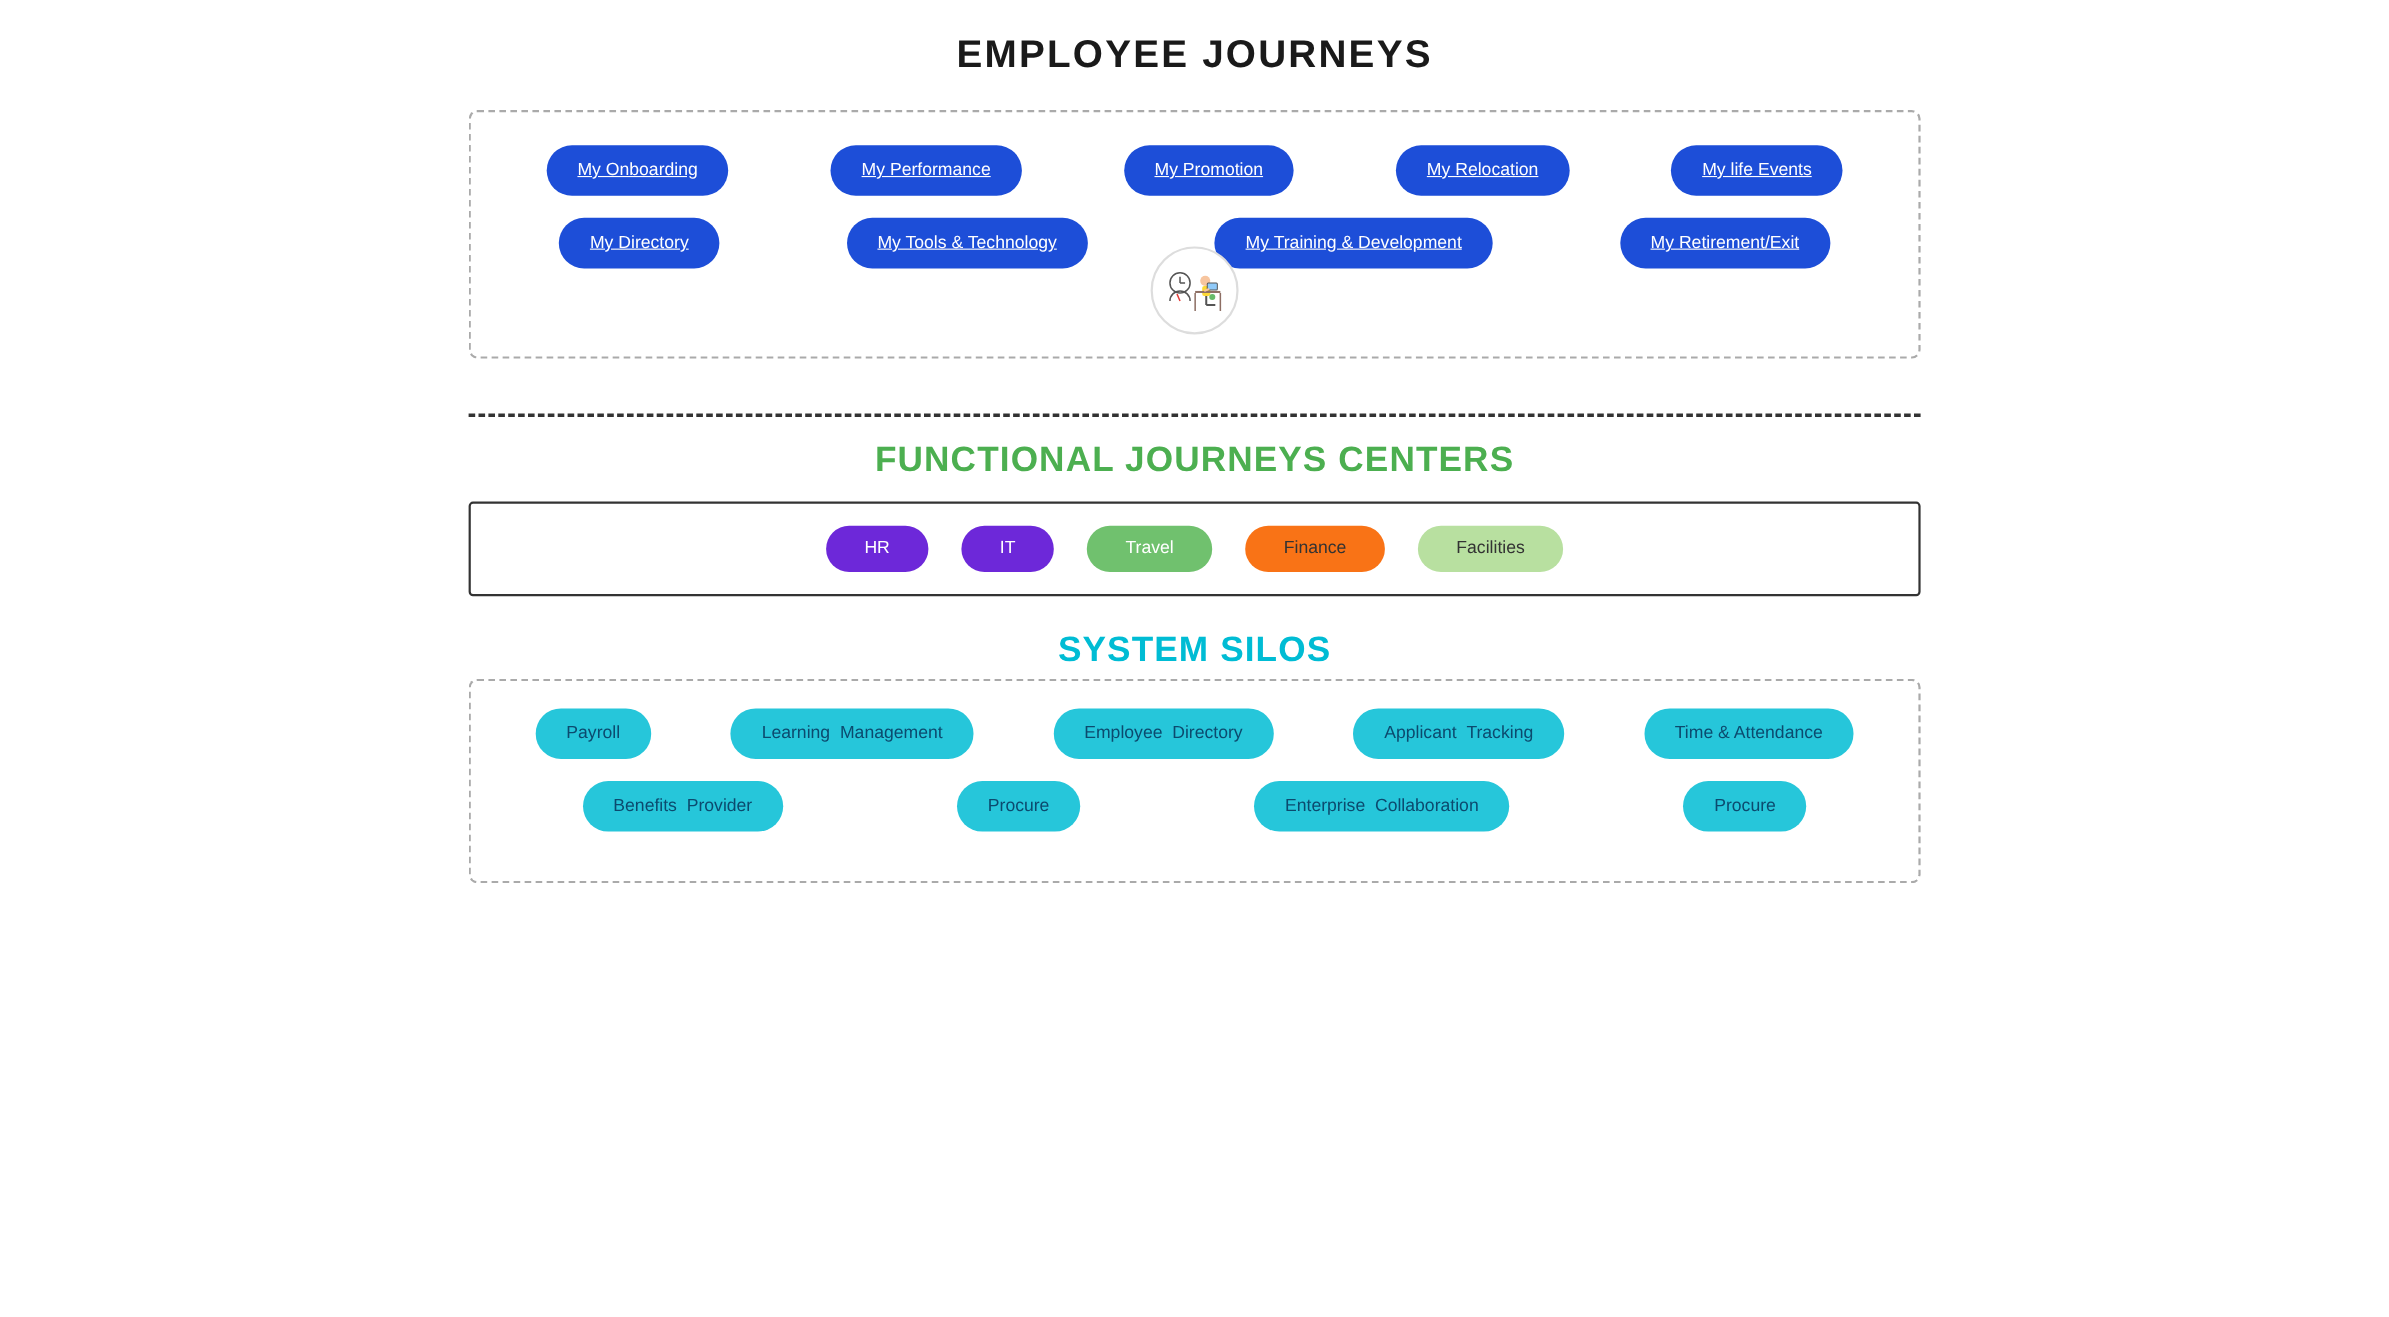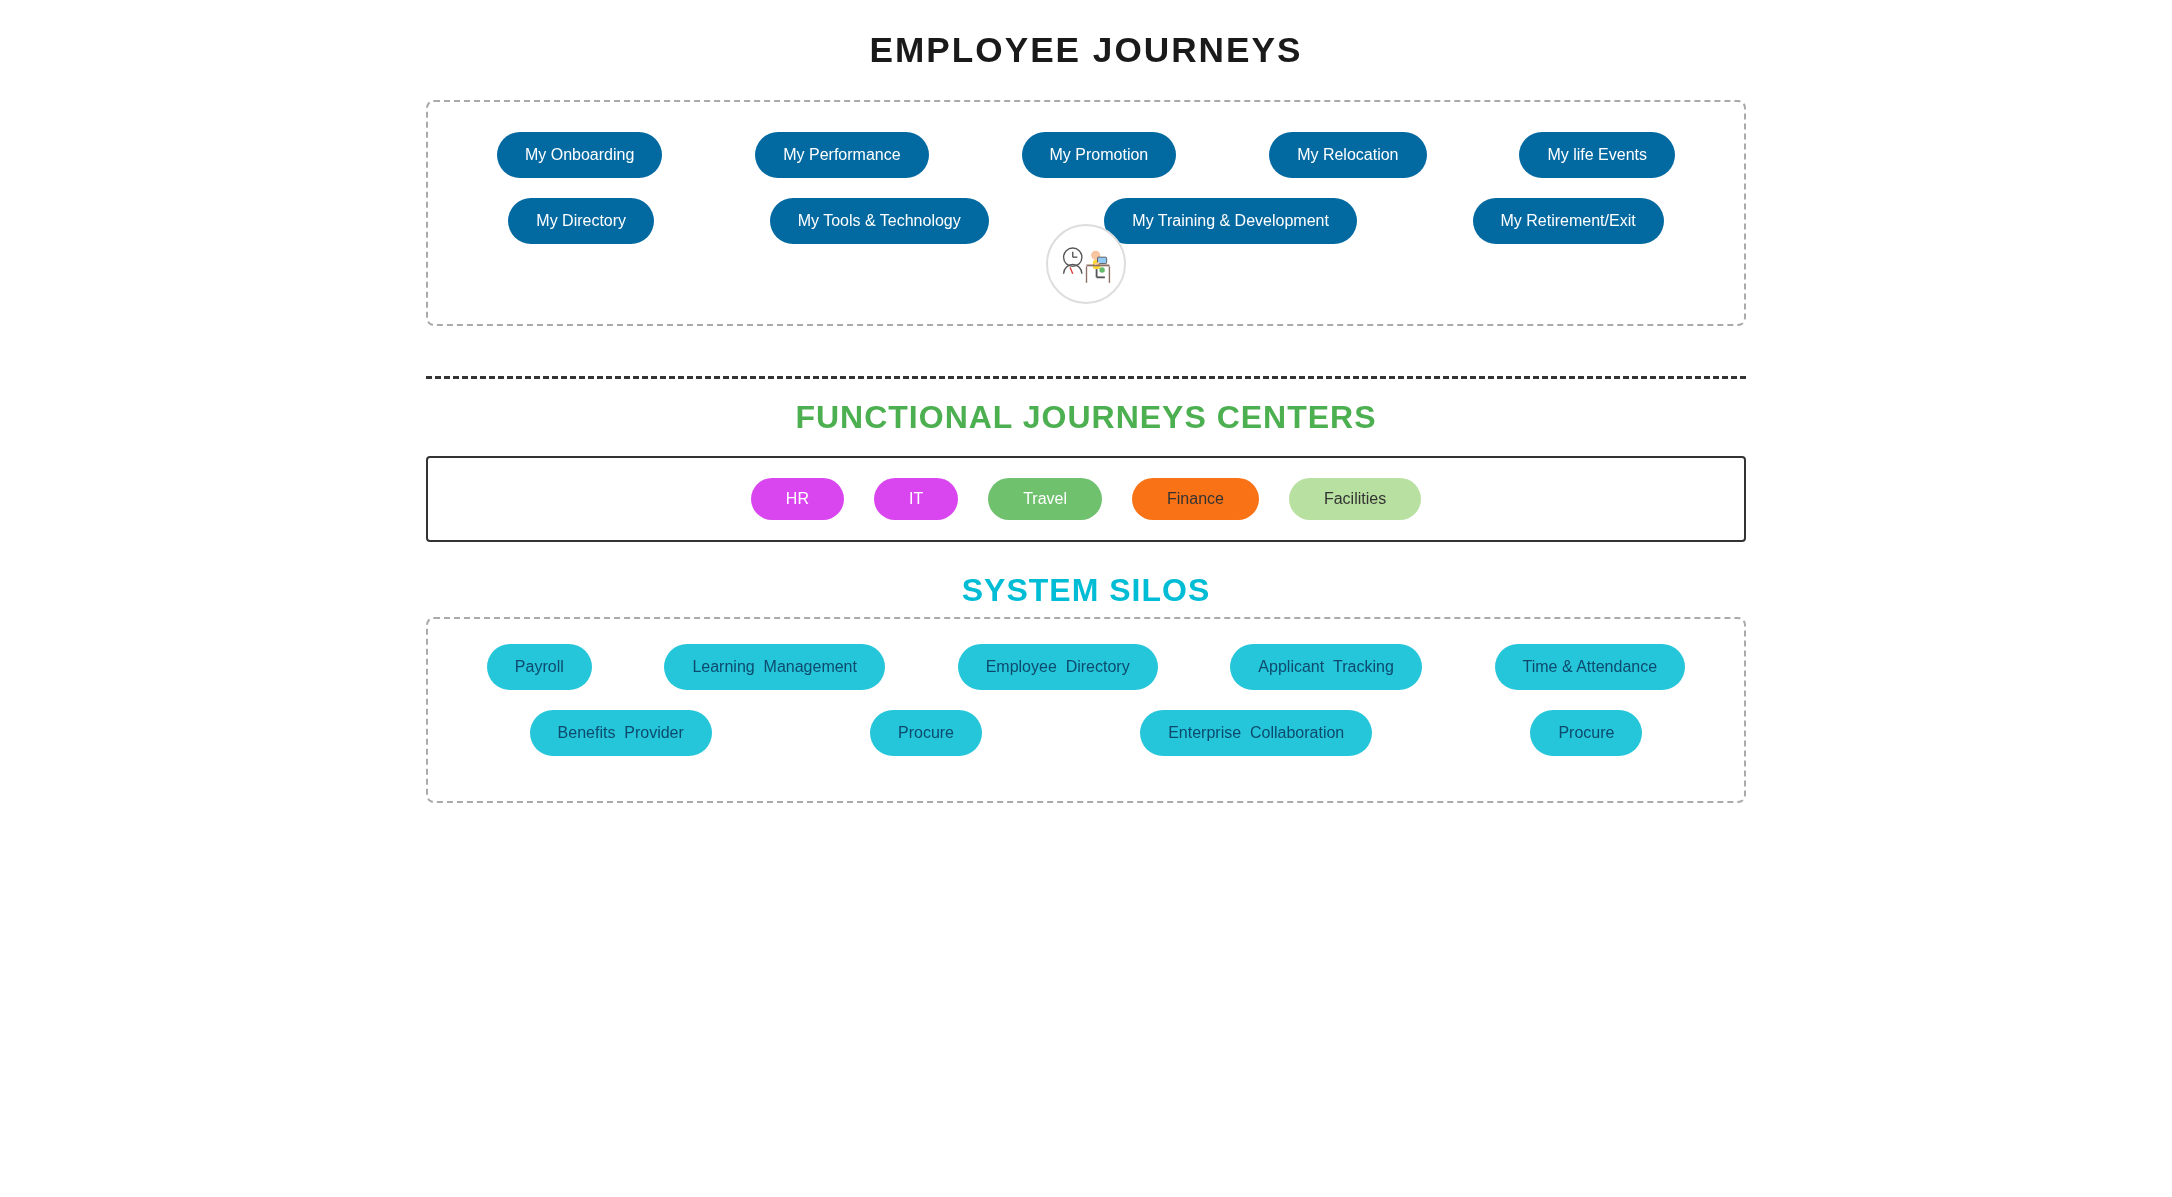--- a/index.html
+++ b/index.html
@@ -33,29 +33,30 @@
     .journeys-row {
       display: flex;
       justify-content: space-around;
       align-items: center;
       margin-bottom: 20px;
       flex-wrap: wrap;
       gap: 15px;
     }
 
     .black-pill {
-      background: #0369a1;
+      background: #1d4ed8;
       color: #fff;
       border-radius: 50px;
       padding: 14px 28px;
       font-size: 1rem;
       font-weight: 500;
       white-space: nowrap;
       cursor: pointer;
       display: inline-block;
+      text-decoration: underline;
     }
 
     
     .center-icon-area {
       display: flex;
       justify-content: center;
       margin-top: 10px;
       position: relative;
     }
 
@@ -106,21 +107,21 @@
       padding: 12px 35px;
       font-size: 1rem;
       font-weight: 500;
       color: #333;
       cursor: pointer;
       white-space: nowrap;
       display: inline-block;
     }
 
     .green-pill-dark {
-      background: #d946ef;
+      background: #6d28d9;
       color: #fff;
     }
 
     .green-pill-lighter {
       background: #c6e0b4;
       color: #333;
     }
 
     
     .section-title-teal {

